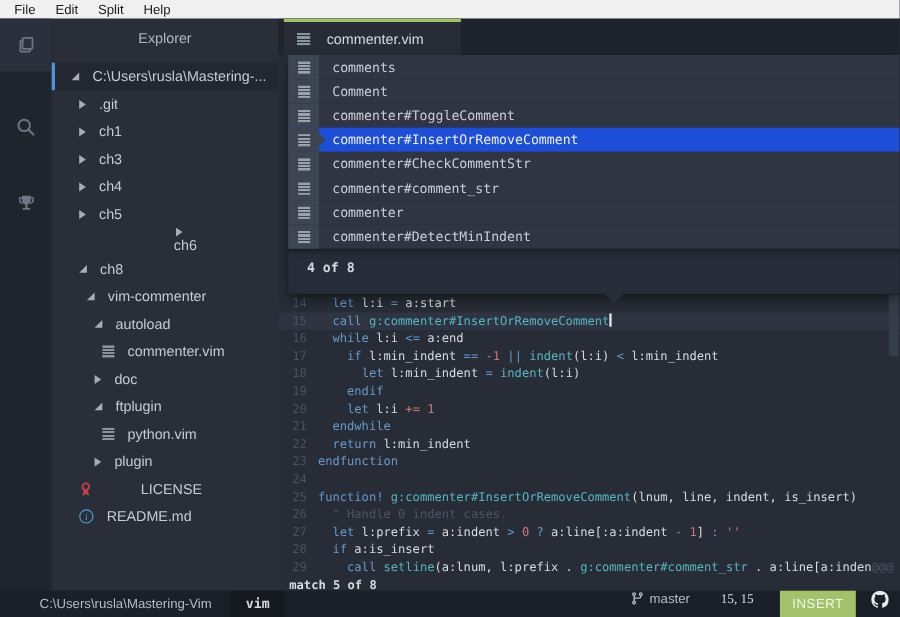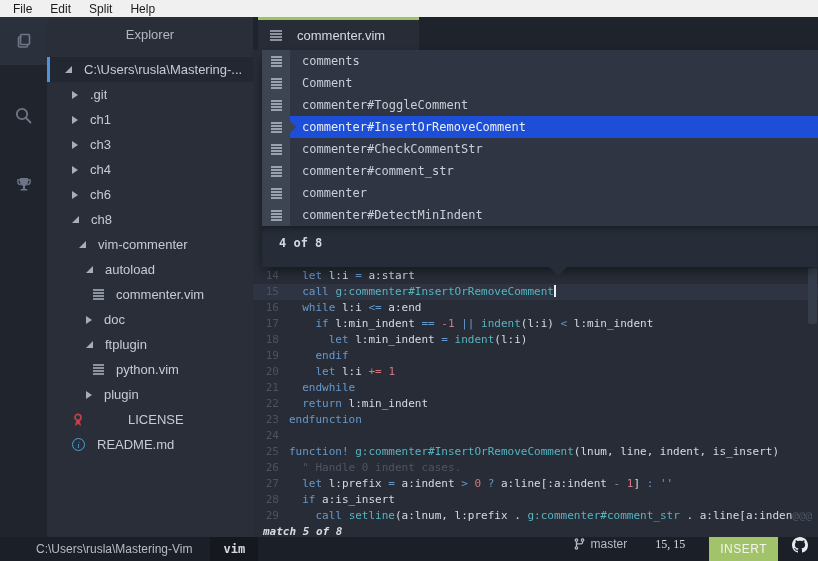--- a/index.html
+++ b/index.html
@@ -64,21 +64,21 @@
   .code-lines { position:absolute; top:251px; left:0; right:0; }
   .code-line { display:flex; height:16px; font-family:"DejaVu Sans Mono",monospace; font-size:11px; line-height:16px; }
   .code-line.cur-line { background:#2e3441; }
   .lnum { width:26px; flex:none; text-align:right; color:#4a5263; padding-right:0; }
   .lcontent { white-space:pre; padding-left:10px; }
   .tok-k { color:#6699cc; } .tok-f { color:#55b5c1; } .tok-n { color:#d3767e; }
   .tok-c { color:#4d5565; } .tok-t { color:#d6dae2; } .tok-d { color:#4d5565; }
   .cursor { display:inline-block; width:2px; height:12px; background:#eceff3; vertical-align:-2px; }
 
   .editor-message { position:absolute; top:508px; left:10px; font-family:"DejaVu Sans Mono",monospace;
-    font-size:11px; font-weight:bold; color:#d8dce3;font-style:italic; }
+    font-size:11px; font-weight:bold; color:#d8dce3; }
   .scroll-thumb { position:absolute; top:251px; right:1px; width:9px; height:56px; background:#363d4a; border-radius:2px; }
 
   
   .statusbar { position:absolute; bottom:0; left:0; right:0; height:24px; background:#1b1f27;
     display:flex; align-items:center; color:#b6bcc6; font-size:12px; }
   .sb-path { margin-left:36px; }
   .sb-chip { margin-left:18px; height:24px; padding:0 13px; background:#15181e; color:#d6dae0;
     display:flex; align-items:center; font-family:"DejaVu Sans Mono",monospace; font-size:12px; font-weight:bold; }
   .sb-right { margin-left:auto; display:flex; align-items:flex-start; }
   .sb-branch { display:flex; align-items:center; gap:5px; }
@@ -138,20 +138,24 @@
         <div class="tree-row" style="padding-left: 25px;">
           <span class="arrow-col"></span>
           <span class="tree-label">ch3</span>
         </div>
         <div class="tree-row" style="padding-left: 25px;">
           <span class="arrow-col"></span>
           <span class="tree-label">ch4</span>
         </div>
         <div class="tree-row" style="padding-left: 25px;">
           <span class="arrow-col"></span>
+          <span class="tree-label">ch5</span>
+        </div>
+        <div class="tree-row" style="padding-left: 25px; flex-direction: column;">
+          <span class="arrow-col"></span>
           <span class="tree-label">ch6</span>
         </div>
         <div class="tree-row" style="padding-left: 25px;">
           <span class="arrow-exp"></span>
           <span class="tree-label">ch8</span>
         </div>
         <div class="tree-row" style="padding-left: 32px;">
           <span class="arrow-exp"></span>
           <span class="tree-label">vim-commenter</span>
         </div>

